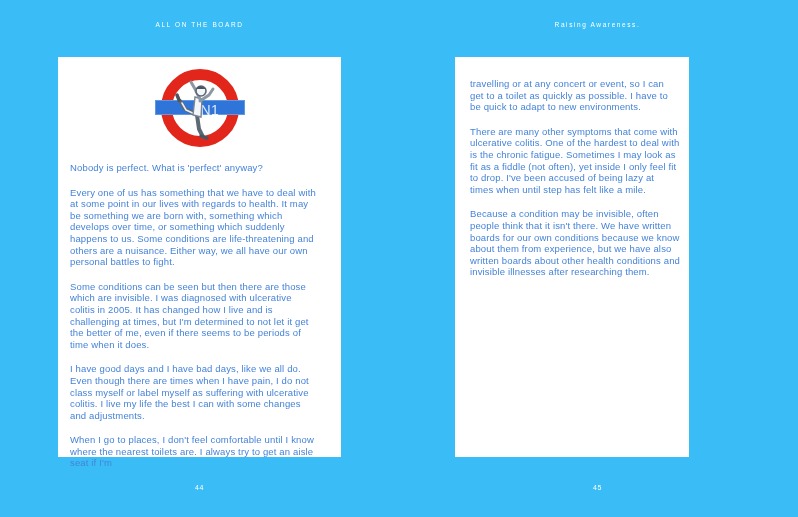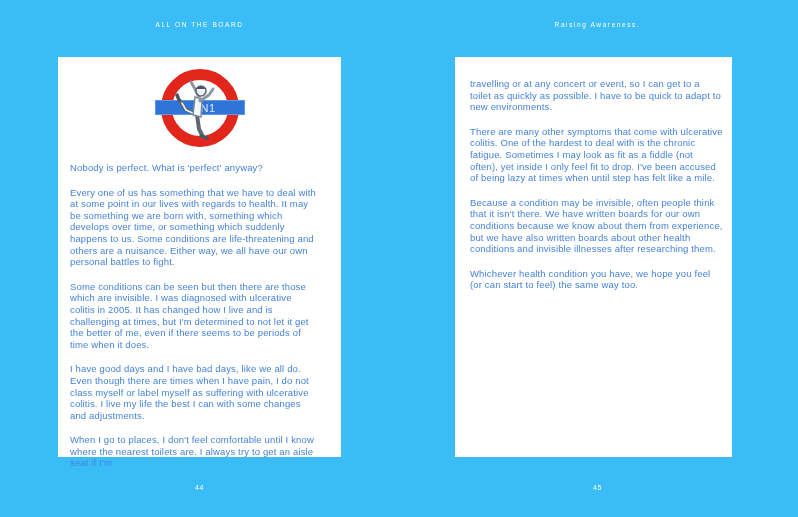--- a/index.html
+++ b/index.html
@@ -23,21 +23,21 @@
   .running-head.left  { left: 58px;  width: 283px; }
   .running-head.right { left: 455px; width: 285px; }
 
   .page {
     position: absolute;
     top: 57px;
     height: 400px;
     background: #FFFFFF;
   }
   .page.left  { left: 58px;  width: 283px; }
-  .page.right { left: 455px; width: 277px; }
+  .page.right { left: 455px; width: 234px; }
 
   .page-body {
     color: #4583D8;
     font-size: 9.5px;
     line-height: 11.6px;
     letter-spacing: 0.15px;
   }
   .page.left  .page-body { padding: 0 23px 0 12px; }
   .page.right .page-body { padding: 21px 9px 0 15px; }
   .page-body p { margin: 0 0 13px 0; }
@@ -60,21 +60,21 @@
     position: absolute;
     left: 0; top: 33px;
     width: 90px; height: 15px;
     background: #2E74D9;
     box-shadow: 0 0 0 1px rgba(255,255,255,0.25) inset;
   }
   .logo .bar-mark {
     position: absolute;
     left: 46px; top: 35px;
     color: rgba(255,255,255,0.85);
-    font-size: 11px;
+    font-size: 14px;
     letter-spacing: 0.5px;
   }
   .logo svg { position: absolute; left: 20px; top: 10px; }
 
   .page-number {
     position: absolute;
     top: 484px;
     color: #FFFFFF;
     font-size: 7px;
     letter-spacing: 0.5px;
@@ -124,21 +124,20 @@
       <p>I have good days and I have bad days, like we all do. Even though there are times when I have pain, I do not class myself or label myself as suffering with ulcerative colitis. I live my life the best I can with some changes and adjustments.</p>
       <p>When I go to places, I don't feel comfortable until I know where the nearest toilets are. I always try to get an aisle seat if I'm</p>
     </div>
   </div>
 
   <div class="page right">
     <div class="page-body">
       <p>travelling or at any concert or event, so I can get to a toilet as quickly as possible. I have to be quick to adapt to new environments.</p>
       <p>There are many other symptoms that come with ulcerative colitis. One of the hardest to deal with is the chronic fatigue. Sometimes I may look as fit as a fiddle (not often), yet inside I only feel fit to drop. I've been accused of being lazy at times when until step has felt like a mile.</p>
       <p>Because a condition may be invisible, often people think that it isn't there. We have written boards for our own conditions because we know about them from experience, but we have also written boards about other health conditions and invisible illnesses after researching them.</p>
-      <p>Whichever health condition you have, we hope you feel (or can start to feel) the same way too.</p>
     </div>
   </div>
 
   <div class="page-number left">44</div>
 
   <div class="page-number right">45</div>
 
 </div>
 
 </body></html>

